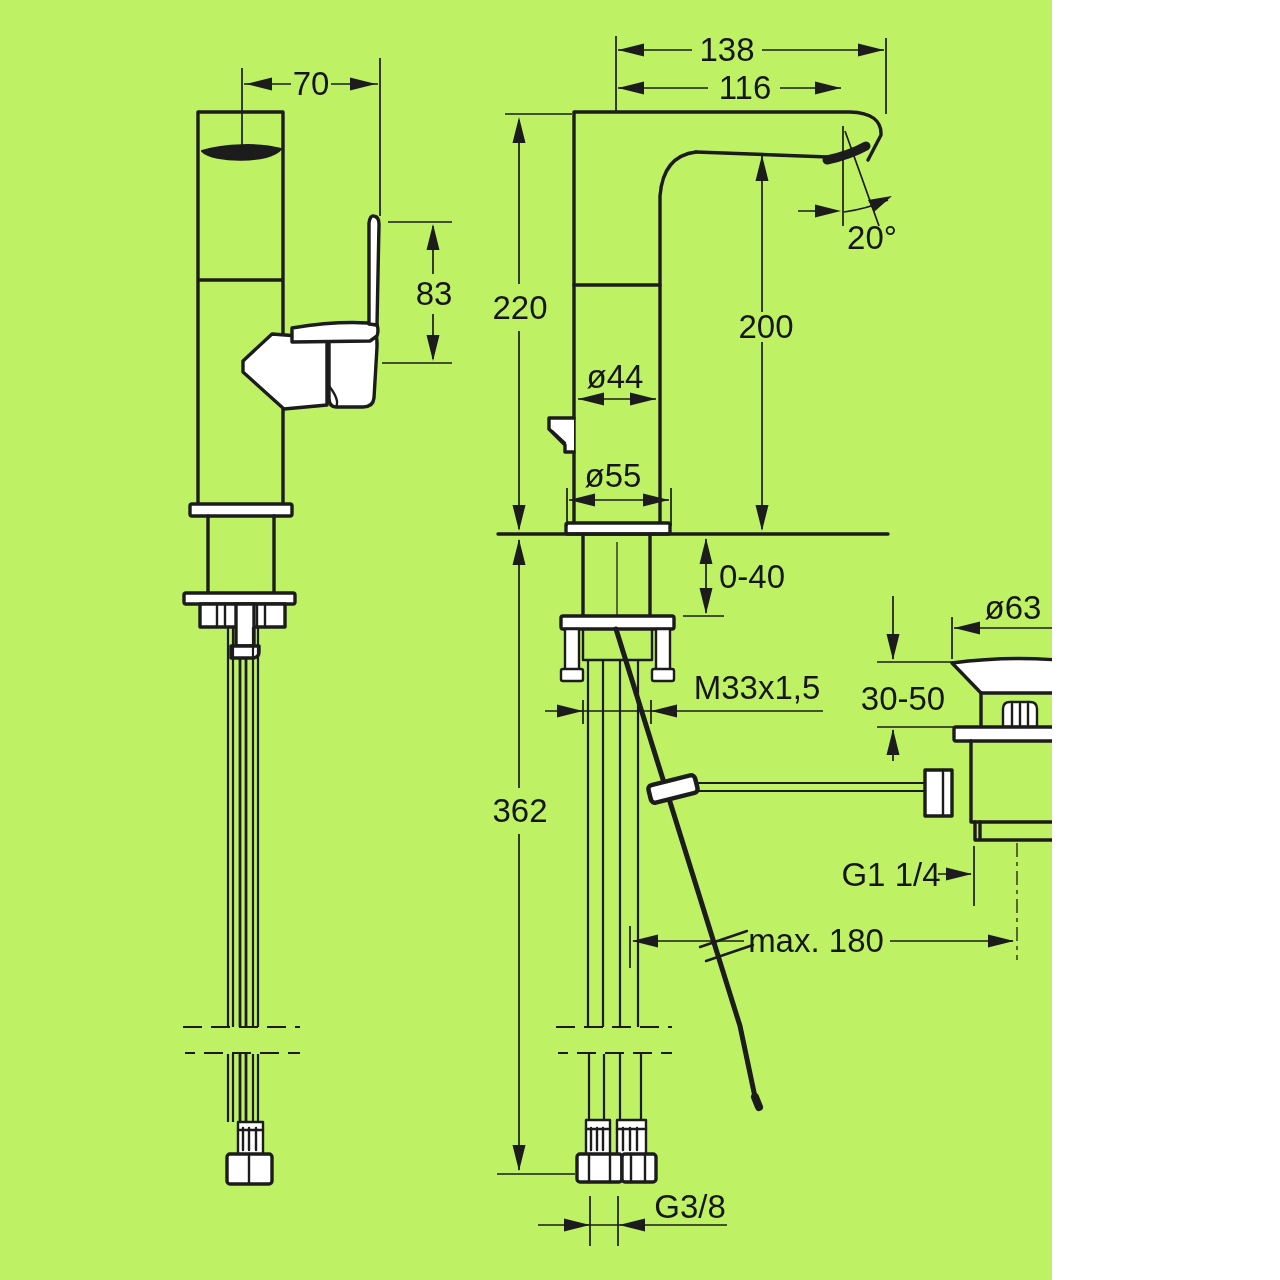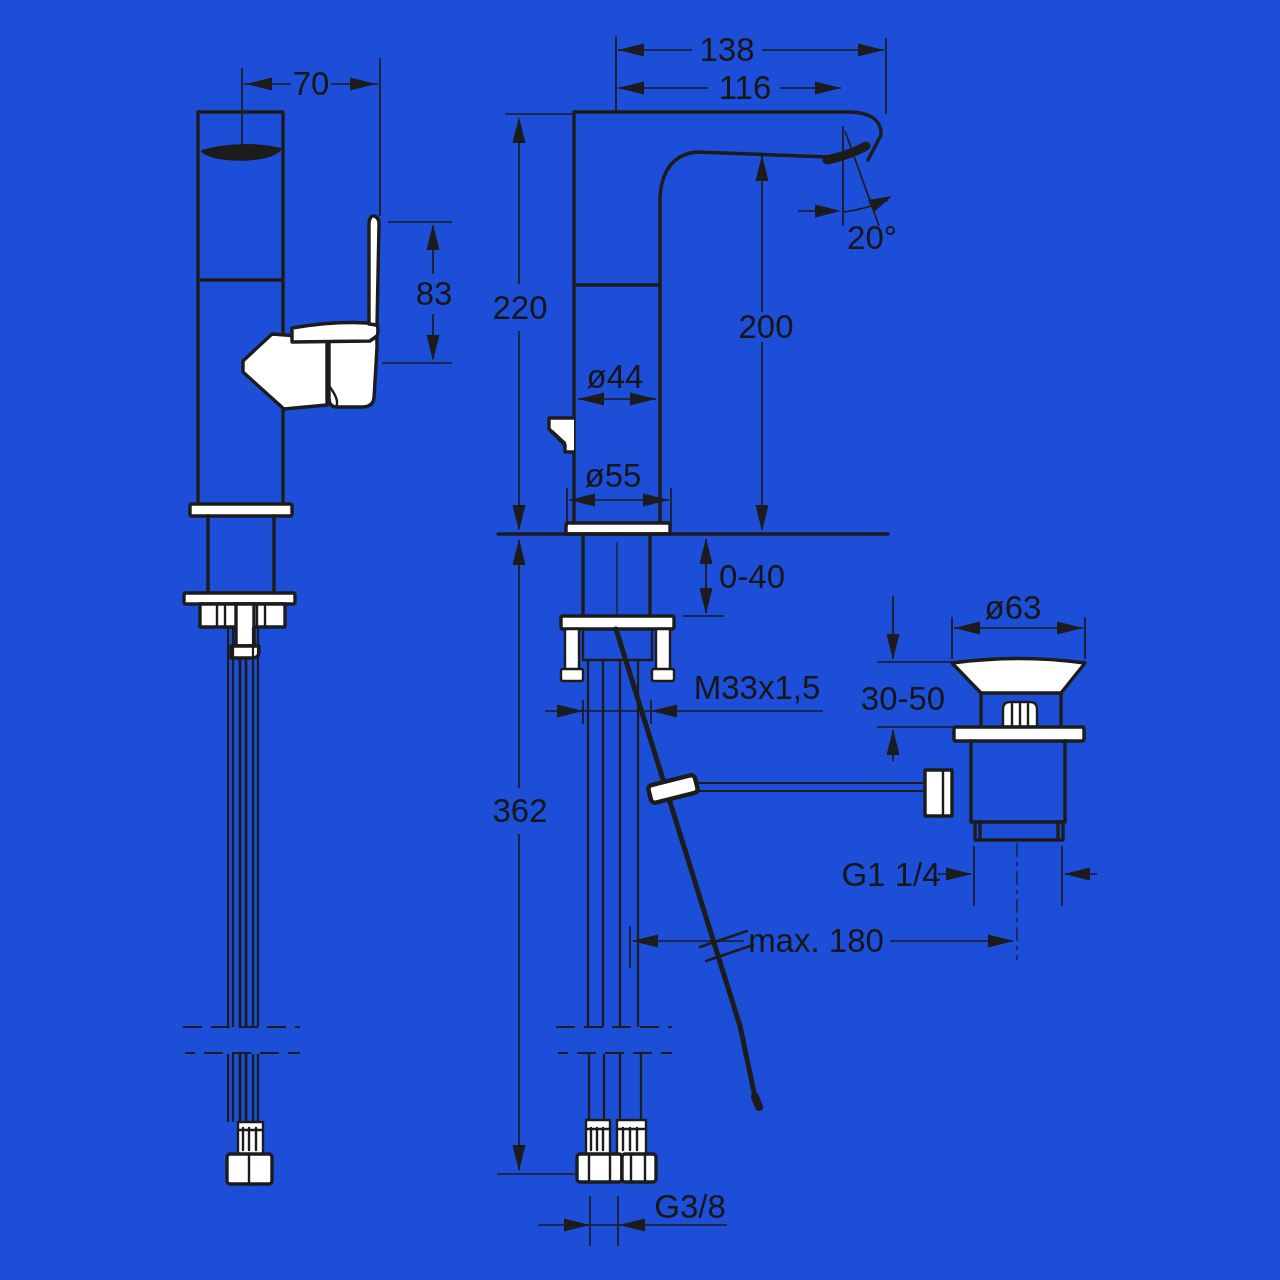--- a/index.html
+++ b/index.html
@@ -1,16 +1,16 @@
 <!DOCTYPE html>
 <html><head>
 <meta charset="utf-8">
 <style>
   html,body{margin:0;padding:0;background:#ffffff;}
-  .stage{width:1280px;height:1280px;background:#1d4ed8;position:relative;overflow:hidden;}
+  .stage{width:1052px;height:1280px;background:#bef264;position:relative;overflow:hidden;}
   svg{display:block;}
   .o{fill:none;stroke:#1c1c1c;stroke-width:3.4;stroke-linecap:round;stroke-linejoin:round}
   .o2{fill:none;stroke:#1c1c1c;stroke-width:2.4;stroke-linecap:round;stroke-linejoin:round}
   .f{fill:#ffffff}
   .h{fill:none;stroke:#1c1c1c;stroke-width:2.2}
   .h2{fill:none;stroke:#1c1c1c;stroke-width:2.8}
   .rod{fill:none;stroke:#1c1c1c;stroke-width:5;stroke-linecap:round}
   .rodtip{fill:none;stroke:#1c1c1c;stroke-width:8;stroke-linecap:round}
   .sw{fill:none;stroke:#1c1c1c;stroke-width:9;stroke-linecap:round}
   .clamp{fill:#fff;stroke:#1c1c1c;stroke-width:4.5}

